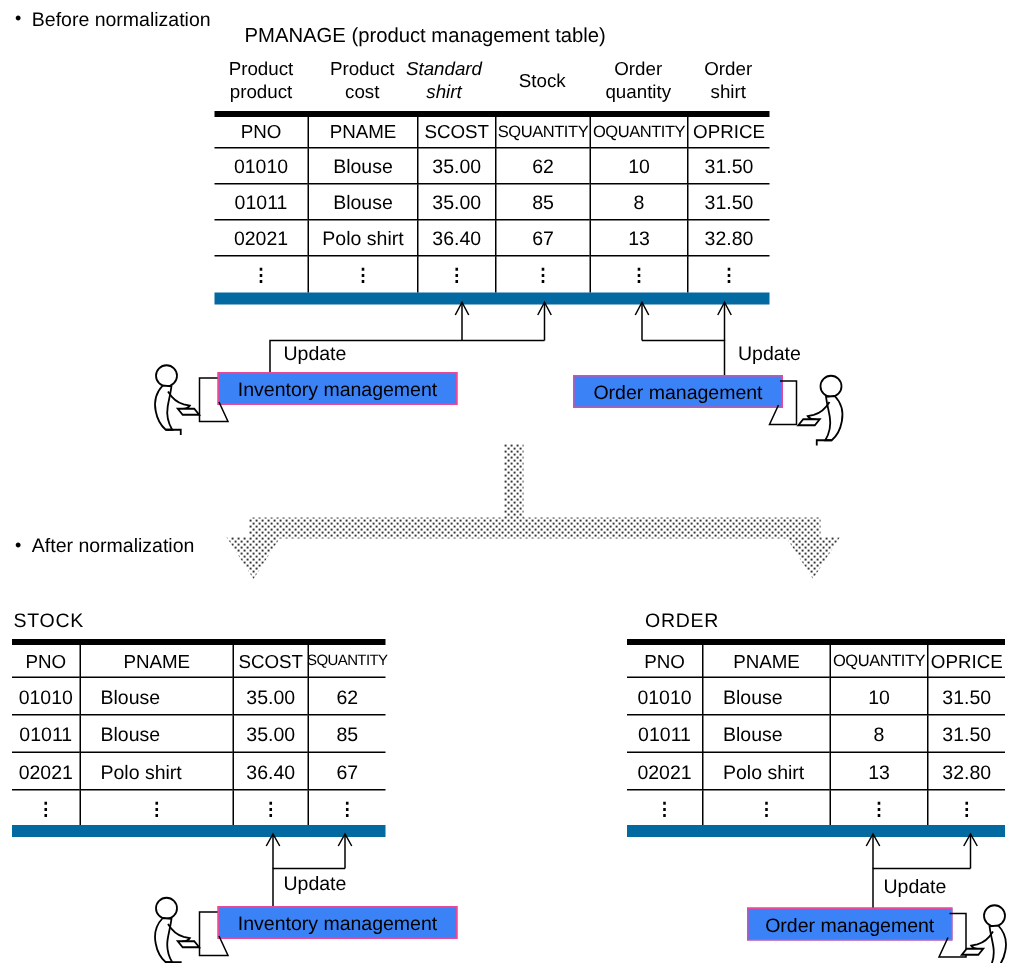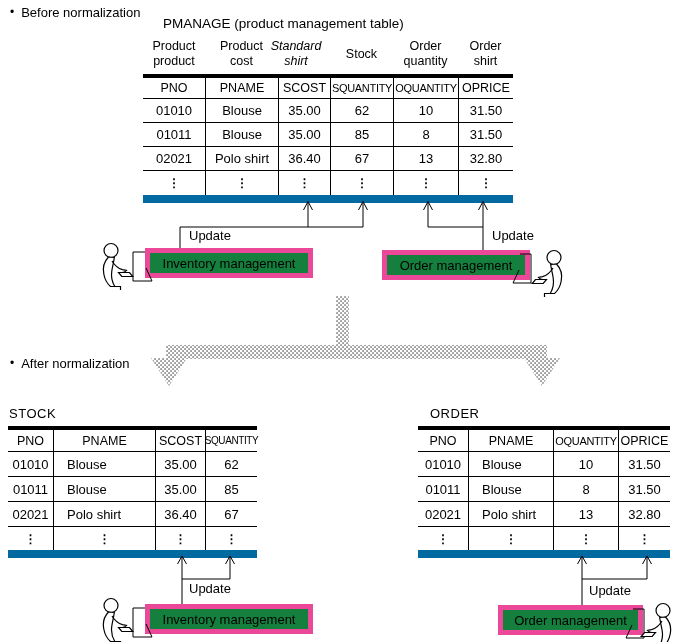--- a/index.html
+++ b/index.html
@@ -20,21 +20,21 @@
   .cell.sm{font-size:11px;letter-spacing:-0.3px;}
   .cell.xs{font-size:10px;letter-spacing:-0.4px;}
   .cell.al{justify-content:flex-start;padding-left:13px;}
   .cell.dots{font-size:12px;font-weight:bold;letter-spacing:0;}
   
   .desc{position:absolute;top:39px;height:30px;display:flex;flex-direction:column;
         align-items:center;justify-content:flex-end;
         font-size:12.5px;line-height:15px;white-space:nowrap;text-align:center;}
   .desc.ctr{justify-content:center;}
   
-  .box{position:absolute;border:5px solid #ec4899;background:#15803d;display:flex;
+  .box{position:absolute;border:1px solid #ec4899;background:#3b82f6;display:flex;
        align-items:center;justify-content:center;font-size:13px;white-space:nowrap;}
   svg.overlay{position:absolute;left:0;top:0;pointer-events:none;}
 </style>
 </head>
 <body>
 
 <div class="stage">
 
   <div class="lbl" style="left:10px;top:5px;"><span class="bullet">•</span><span>Before normalization</span></div>
   <div class="lbl title-lg" style="left:163px;top:16px;">PMANAGE (product management table)</div>

